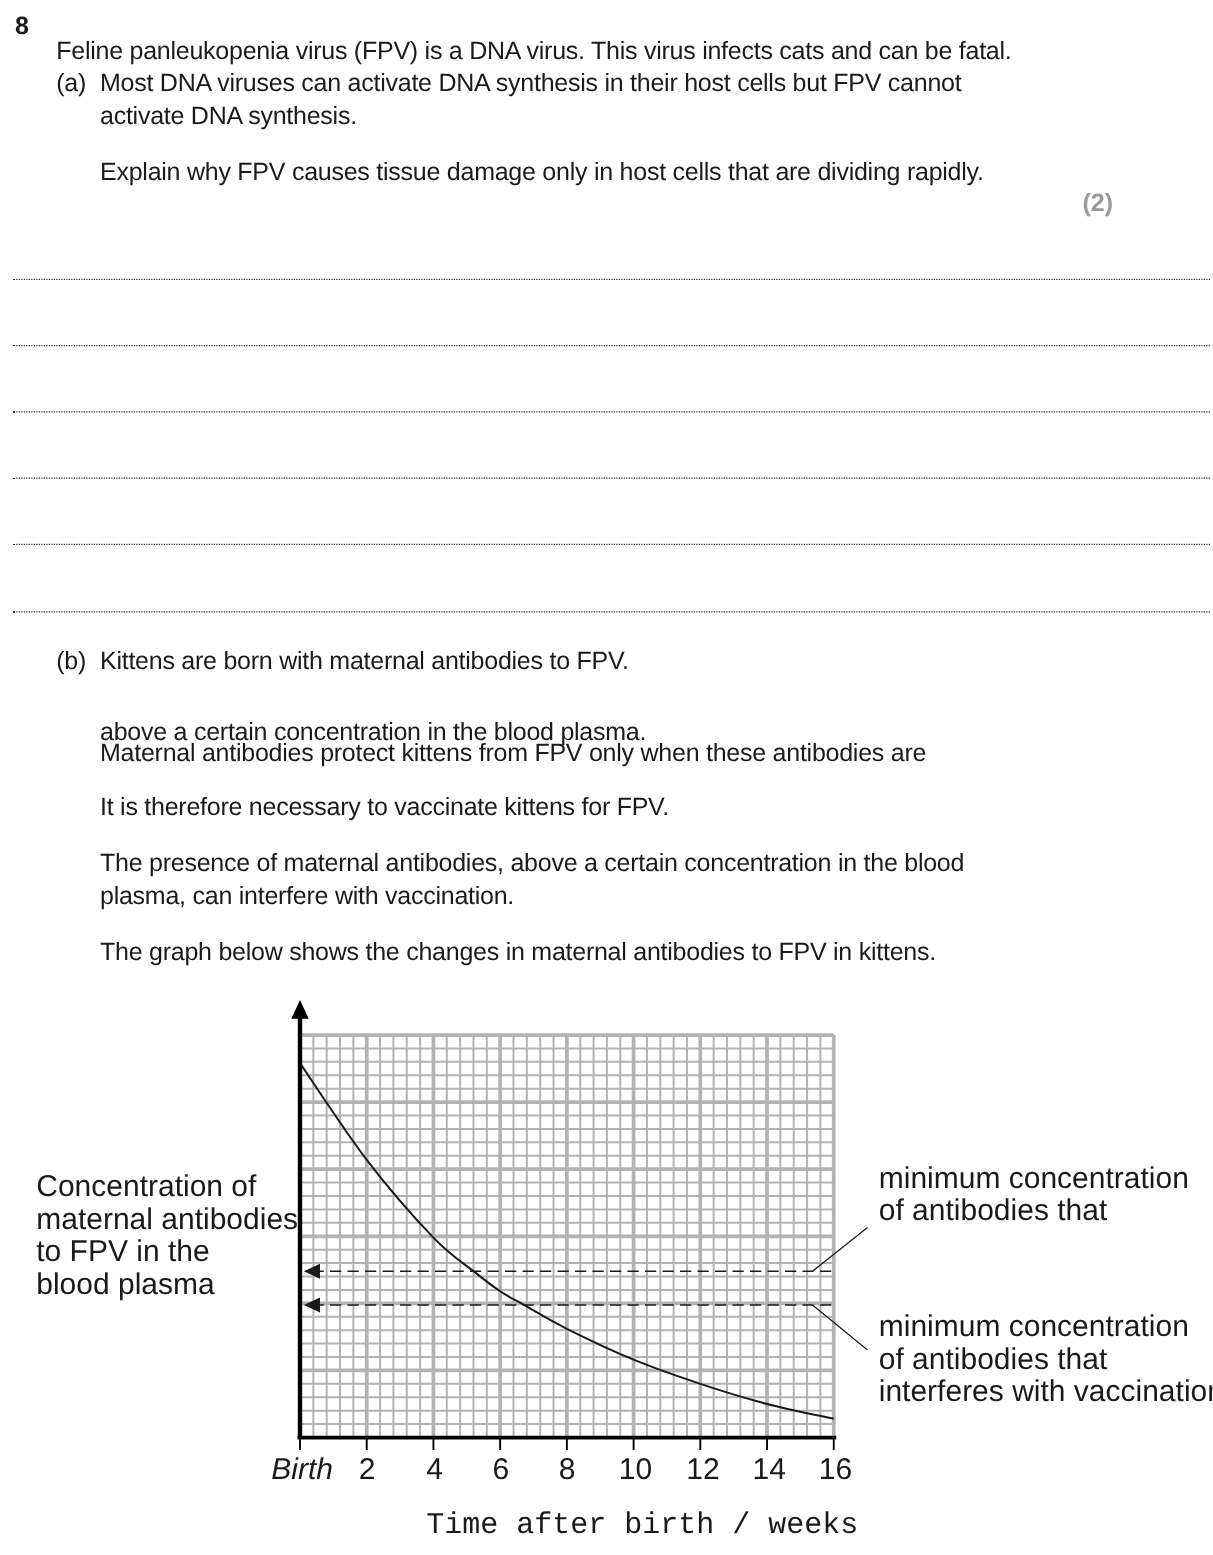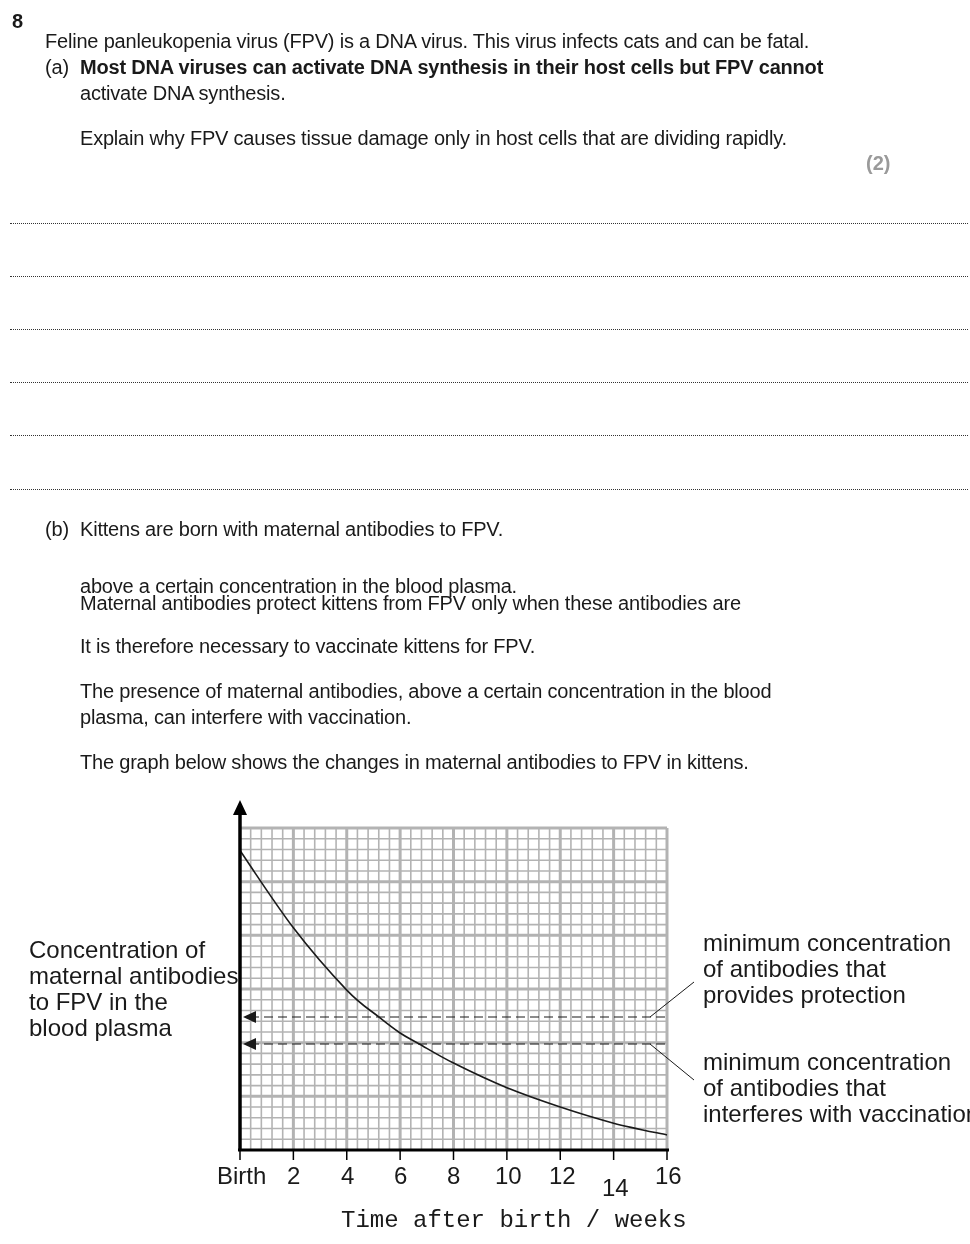--- a/index.html
+++ b/index.html
@@ -14,21 +14,21 @@
 </style>
 </head>
 <body>
 
 <div class="abs txt" style="left:12px; top:8px;">
   <span class="qnum">8</span>
 </div>
 <div class="abs txt" style="left:45px; top:8px;margin-top:20px;">Feline panleukopenia virus (FPV) is a DNA virus.  This virus infects cats and can be fatal.</div>
 
 <div class="abs txt" style="left:45px; top:54px;">(a)</div>
-<div class="abs txt" style="left:80px; top:54px;font-weight:bold;">Most DNA viruses can activate DNA synthesis in their host cells but FPV cannot</div>
+<div class="abs txt" style="left:80px; top:54px;">Most DNA viruses can activate DNA synthesis in their host cells but FPV cannot</div>
 <div class="abs txt" style="left:80px; top:80px;">activate DNA synthesis.</div>
 <div class="abs txt" style="left:80px; top:125px;">Explain why FPV causes tissue damage only in host cells that are dividing rapidly.</div>
 <div class="abs marks" style="left:866px; top:152px;">(2)</div>
 
 <div class="dotline" style="top:223px;"></div>
 <div class="dotline" style="top:276px;"></div>
 <div class="dotline" style="top:329px;"></div>
 <div class="dotline" style="top:382px;"></div>
 <div class="dotline" style="top:435px;"></div>
 <div class="dotline" style="top:489px;"></div>
@@ -45,21 +45,20 @@
 <div class="abs label" style="left:29px; top:937px;">
   <div>Concentration of</div>
   <div>maternal antibodies</div>
   <div>to FPV in the</div>
   <div>blood plasma</div>
 </div>
 
 <div class="abs label" style="left:703px; top:930px;">
   <div>minimum concentration</div>
   <div>of antibodies that</div>
-  <div>provides protection</div>
 </div>
 <div class="abs label" style="left:703px; top:1049px;">
   <div>minimum concentration</div>
   <div>of antibodies that</div>
   <div>interferes with vaccination</div>
 </div>
 
 <svg class="abs" style="left:0; top:0;" width="970" height="1244">
   <g id="grid">
       <line x1="250.675" x2="250.675" y1="828" y2="1150" stroke="#b3b3b3" stroke-width="1.6"></line>
@@ -154,23 +153,23 @@
       <line x1="400.125" x2="400.125" y1="1150" y2="1160" stroke="#000" stroke-width="1.5"></line>
       <line x1="453.5" x2="453.5" y1="1150" y2="1160" stroke="#000" stroke-width="1.5"></line>
       <line x1="506.875" x2="506.875" y1="1150" y2="1160" stroke="#000" stroke-width="1.5"></line>
       <line x1="560.25" x2="560.25" y1="1150" y2="1160" stroke="#000" stroke-width="1.5"></line>
       <line x1="613.625" x2="613.625" y1="1150" y2="1160" stroke="#000" stroke-width="1.5"></line>
       <line x1="667" x2="667" y1="1150" y2="1160" stroke="#000" stroke-width="1.5"></line>
     </g>
 </svg>
 
 <div id="xtick-labels">
-  <div class="abs label" style="left:217px; top:1163px;">Birth</div>
+  <div class="abs label" style="left:217px; top:1163px;font-style:italic;">Birth</div>
   <div class="abs label" style="left:287px; top:1163px;">2</div>
   <div class="abs label" style="left:341px; top:1163px;">4</div>
   <div class="abs label" style="left:394px; top:1163px;">6</div>
   <div class="abs label" style="left:447px; top:1163px;">8</div>
   <div class="abs label" style="left:495px; top:1163px;">10</div>
   <div class="abs label" style="left:549px; top:1163px;">12</div>
-  <div class="abs label" style="left:602px; top:1163px;margin-top:12px;">14</div>
+  <div class="abs label" style="left:602px; top:1163px;">14</div>
   <div class="abs label" style="left:655px; top:1163px;">16</div>
 </div>
 <div class="abs label" style="left:341px; top:1208px;font-family:Liberation Mono, monospace;">Time after birth / weeks</div>
 
 </body></html>

